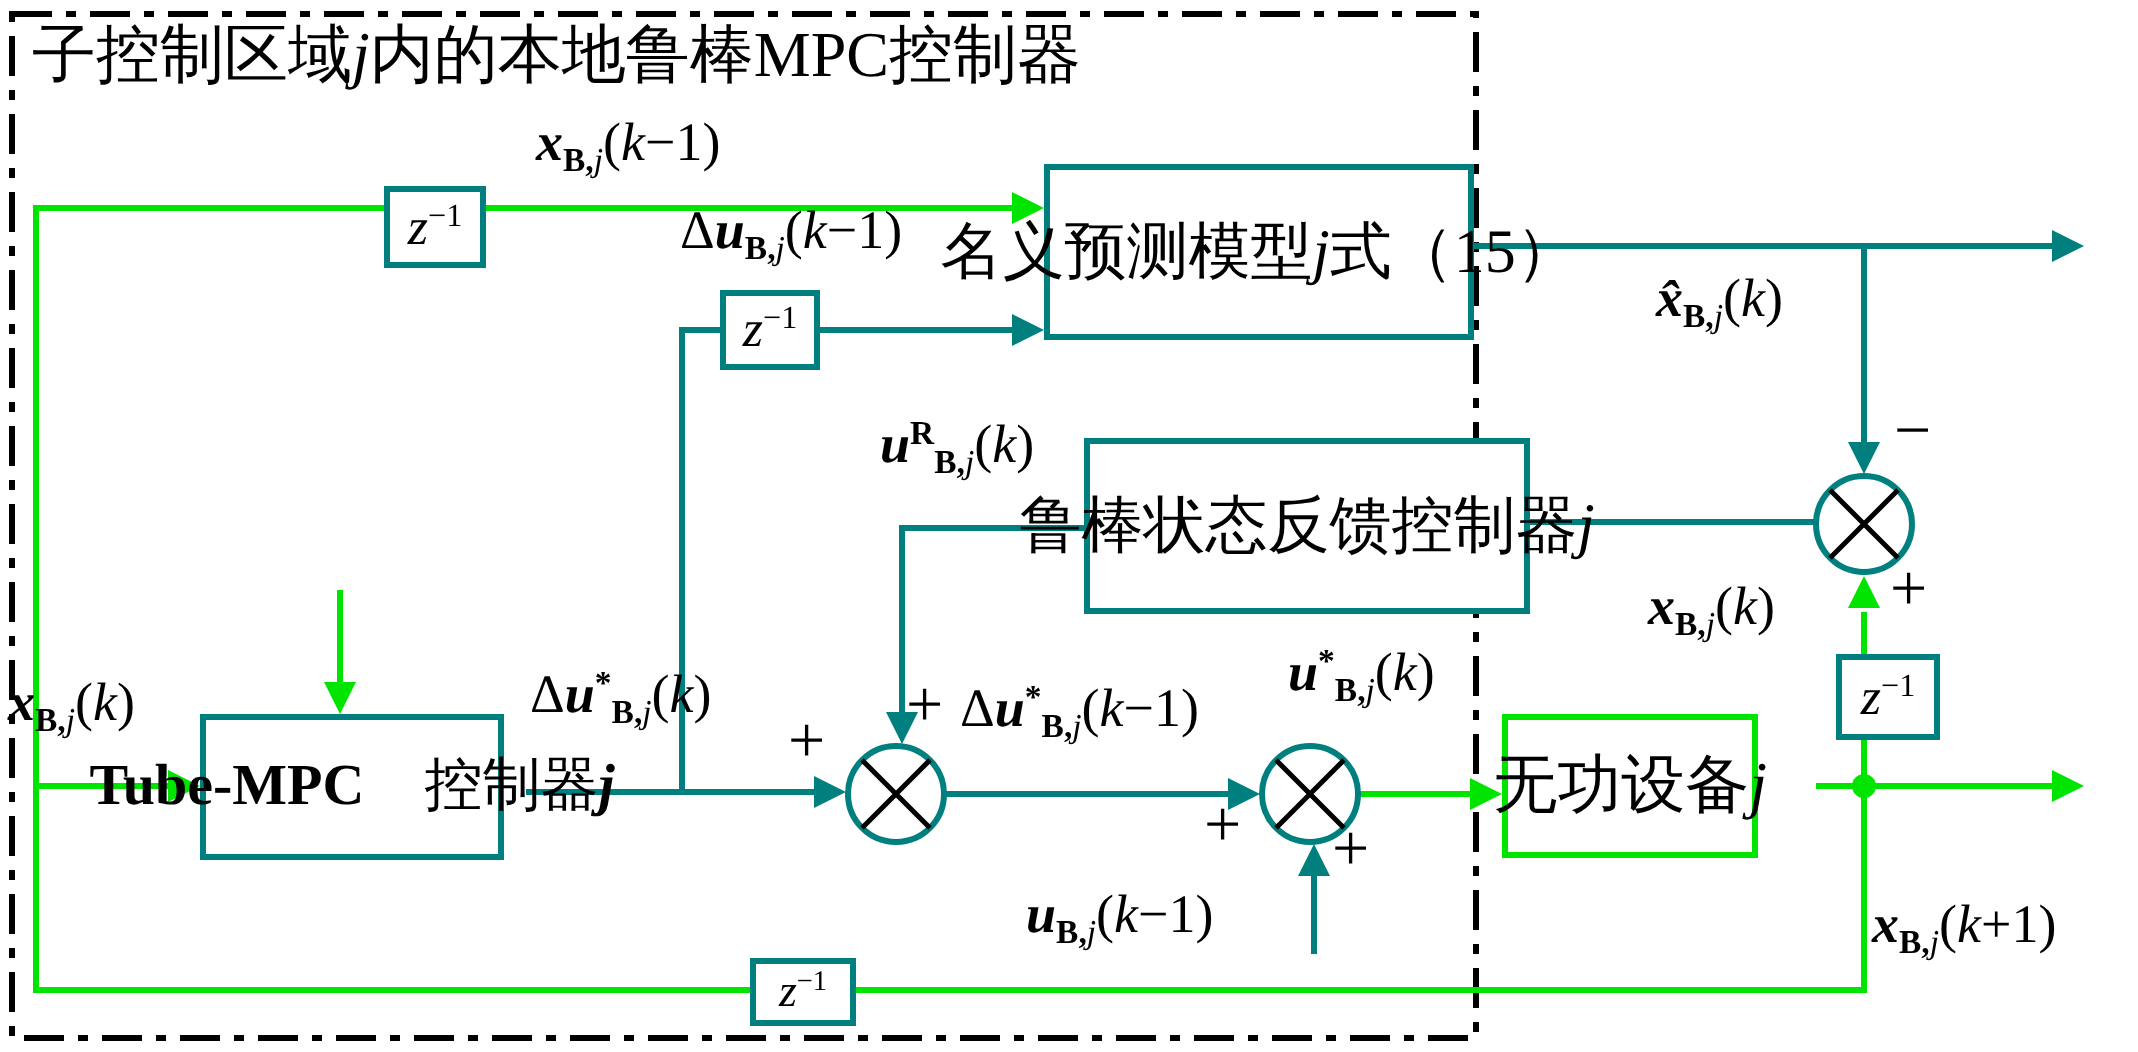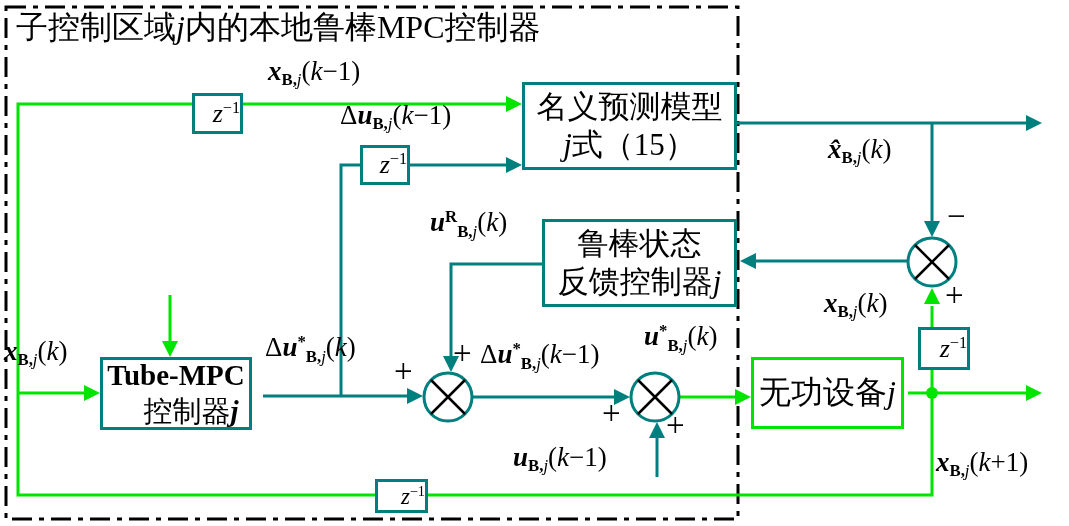--- a/index.html
+++ b/index.html
@@ -5,28 +5,28 @@
   :root{ --green:#00E400; --teal:#007F7F; --ink:#000000; }
   html,body{margin:0;padding:0;background:#fff;}
   #canvas{
     position:relative; width:1069px; height:526px; background:#fff;
     font-family:"Liberation Serif","DejaVu Serif",serif; color:var(--ink);
     overflow:hidden;
   }
   #wiring{position:absolute;left:0;top:0;}
   .box{
     position:absolute; background:#fff; border:3px solid var(--teal);
-    display:flex; flex-direction:column; align-items:center; justify-content:center;
+    display:flex; flex-direction:row; align-items:center; justify-content:center;
     text-align:center; line-height:1.22; box-sizing:border-box;
   }
   .box .bl{white-space:nowrap;}
   .box-green{border-color:var(--green);}
   .zbox{
     position:absolute; background:#fff; border:3px solid var(--teal);
-    display:flex; align-items:center; justify-content:flex-end;
+    display:flex; align-items:center; justify-content:center;
     font-size:26px; box-sizing:border-box; white-space:nowrap;
   }
   .lbl{position:absolute; font-size:27px; white-space:nowrap; line-height:1.05;text-align:right;}
   .op{position:absolute; font-size:33px; line-height:1; font-weight:normal;}
   .s-n{font-style:normal;}
   .s-i{font-style:italic;}
   .s-b{font-weight:bold;}
   .s-bi{font-weight:bold;font-style:italic;}
   .s-sub{font-size:0.62em; vertical-align:-0.32em;}
   .s-sup{font-size:0.62em; vertical-align:0.55em;}
@@ -109,38 +109,38 @@
       <span><span class="s-i">z</span><span class="s-sup">−1</span></span>
     </div>
   <div class="zbox" style="left:375px;top:479px;width:53px;height:34px;font-size:23px;">
       <span><span class="s-i">z</span><span class="s-sup">−1</span></span>
     </div>
 
   <div class="box" style="left:522px;top:82px;width:215px;height:88px;">
     <div class="bl cjk"><span class="s-n">名义预测模型</span></div>
     <div class="bl cjk"><span class="s-i">j</span><span class="s-n">式（15）</span></div>
   </div>
-  <div class="box" style="left:542px;top:219px;width:195px;height:88px;">
+  <div class="box" style="left:542px;top:219px;width:223px;height:88px;">
     <div class="bl cjk"><span class="s-n">鲁棒状态</span></div>
     <div class="bl cjk"><span class="s-n">反馈控制器</span><span class="s-i">j</span></div>
   </div>
   <div class="box" style="left:100px;top:357px;width:152px;height:73px;">
     <div class="bl" style="font-size:29px;"><span class="s-b">Tube-MPC</span></div>
     <div class="bl" style="font-size:29px;margin-left:30px;"><span class="s-n">控制器</span><span class="s-bi">j</span></div>
   </div>
-  <div class="box box-green" style="left:751px;top:357px;width:153px;height:72px;">
+  <div class="box box-green" style="left:751px;top:357px;width:128px;height:72px;">
     <div class="bl" style="font-size:32px;"><span class="s-n">无功设备</span><span class="s-i">j</span></div>
   </div>
 
   <div class="lbl" style="left:16px;top:11px;font-size:32px;"><span class="s-n">子控制区域</span><span class="s-i">j</span><span class="s-n">内的本地鲁棒MPC控制器</span></div>
 
   <div class="lbl" style="left:248px;top:57px;margin-left:20px;"><span class="s-bi">x</span><span class="s-sub s-b">B,</span><span class="s-sub s-i">j</span><span class="s-n">(</span><span class="s-i">k</span><span class="s-n">−1)</span></div>
   <div class="lbl" style="left:340px;top:101px;"><span class="s-n">Δ</span><span class="s-bi">u</span><span class="s-sub s-b">B,</span><span class="s-sub s-i">j</span><span class="s-n">(</span><span class="s-i">k</span><span class="s-n">−1)</span></div>
   <div class="lbl" style="left:828px;top:135px;"><span class="s-bi">x̂</span><span class="s-sub s-b">B,</span><span class="s-sub s-i">j</span><span class="s-n">(</span><span class="s-i">k</span><span class="s-n">)</span></div>
-  <div class="lbl" style="left:430px;top:208px;"><span class="s-bi">u</span><span class="s-sup s-b">R</span><span class="s-sub s-b">B,</span><span class="s-sub s-i">j</span><span class="s-n">(</span><span class="s-i">k</span><span class="s-n">)</span></div>
+  <div class="lbl" style="left:440px;top:208px;"><span class="s-bi">u</span><span class="s-sup s-b">R</span><span class="s-sub s-b">B,</span><span class="s-sub s-i">j</span><span class="s-n">(</span><span class="s-i">k</span><span class="s-n">)</span></div>
   <div class="lbl" style="left:824px;top:289px;"><span class="s-bi">x</span><span class="s-sub s-b">B,</span><span class="s-sub s-i">j</span><span class="s-n">(</span><span class="s-i">k</span><span class="s-n">)</span></div>
   <div class="lbl" style="left:4px;top:337px;"><span class="s-bi">x</span><span class="s-sub s-b">B,</span><span class="s-sub s-i">j</span><span class="s-n">(</span><span class="s-i">k</span><span class="s-n">)</span></div>
   <div class="lbl" style="left:265px;top:333px;"><span class="s-n">Δ</span><span class="s-bi">u</span><span class="s-sup s-b">*</span><span class="s-sub s-b">B,</span><span class="s-sub s-i">j</span><span class="s-n">(</span><span class="s-i">k</span><span class="s-n">)</span></div>
   <div class="lbl" style="left:480px;top:340px;"><span class="s-n">Δ</span><span class="s-bi">u</span><span class="s-sup s-b">*</span><span class="s-sub s-b">B,</span><span class="s-sub s-i">j</span><span class="s-n">(</span><span class="s-i">k</span><span class="s-n">−1)</span></div>
   <div class="lbl" style="left:644px;top:322px;"><span class="s-bi">u</span><span class="s-sup s-b">*</span><span class="s-sub s-b">B,</span><span class="s-sub s-i">j</span><span class="s-n">(</span><span class="s-i">k</span><span class="s-n">)</span></div>
   <div class="lbl" style="left:513px;top:443px;"><span class="s-bi">u</span><span class="s-sub s-b">B,</span><span class="s-sub s-i">j</span><span class="s-n">(</span><span class="s-i">k</span><span class="s-n">−1)</span></div>
   <div class="lbl" style="left:936px;top:408px;margin-top:40px;"><span class="s-bi">x</span><span class="s-sub s-b">B,</span><span class="s-sub s-i">j</span><span class="s-n">(</span><span class="s-i">k</span><span class="s-n">+1)</span></div>
 
   <div class="op" style="left:947px;top:200px;">−</div>
   <div class="op" style="left:945px;top:279px;">+</div>

